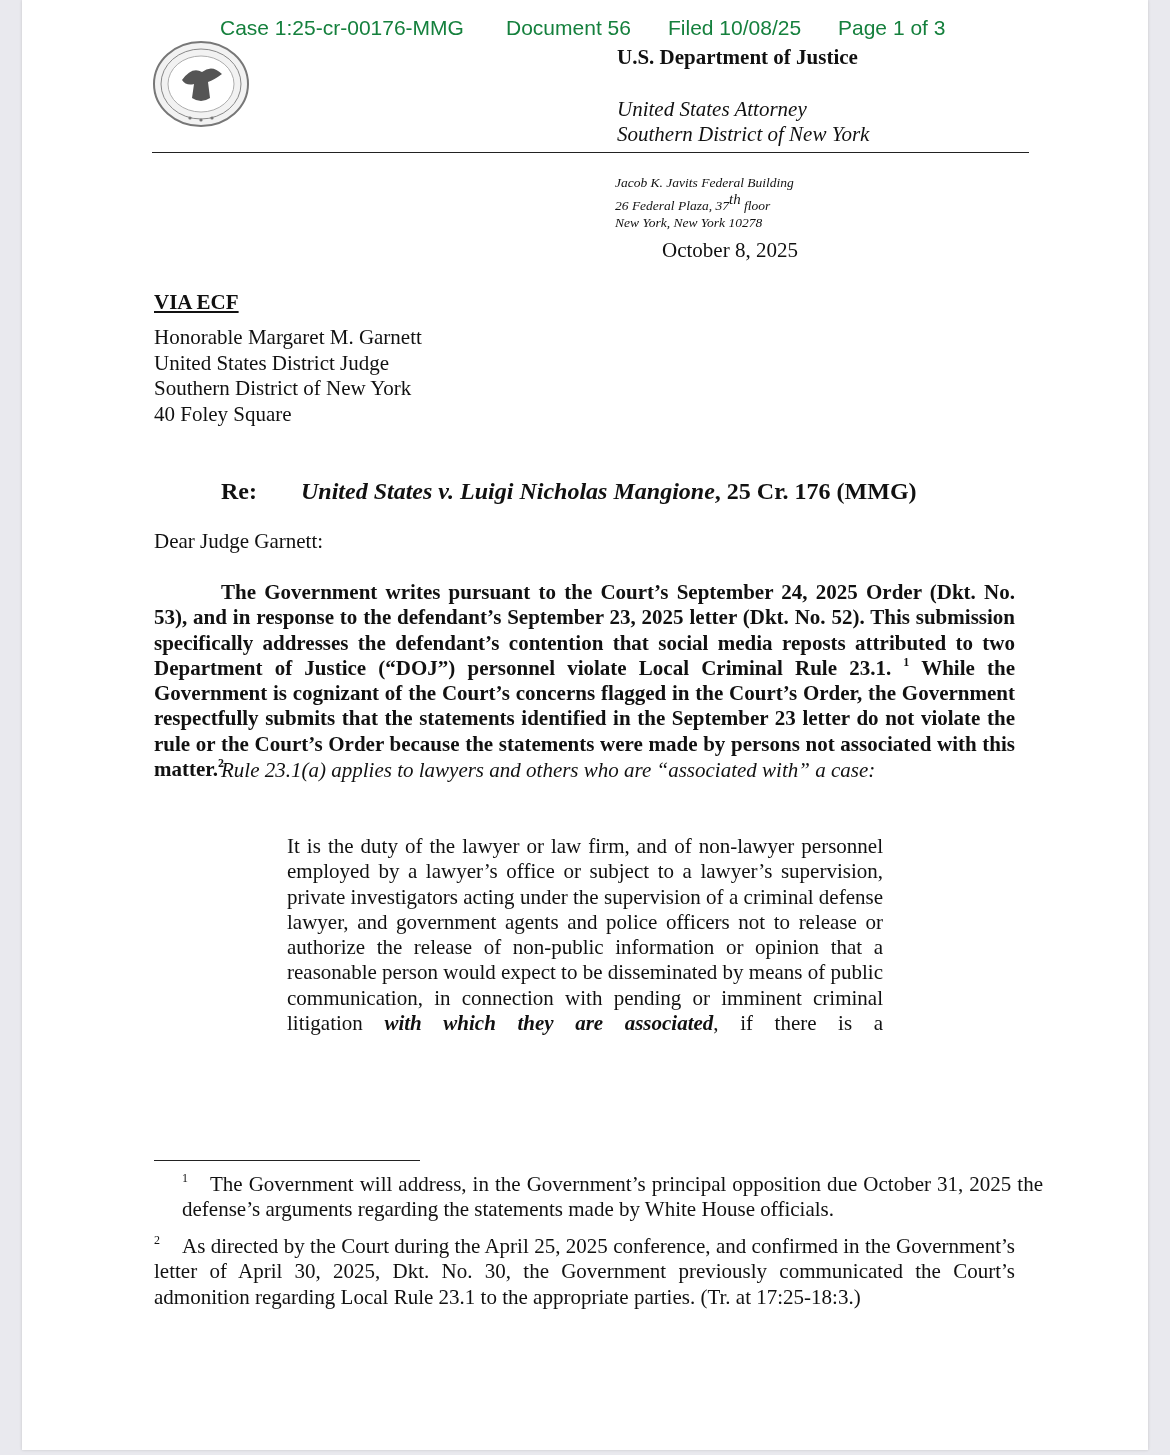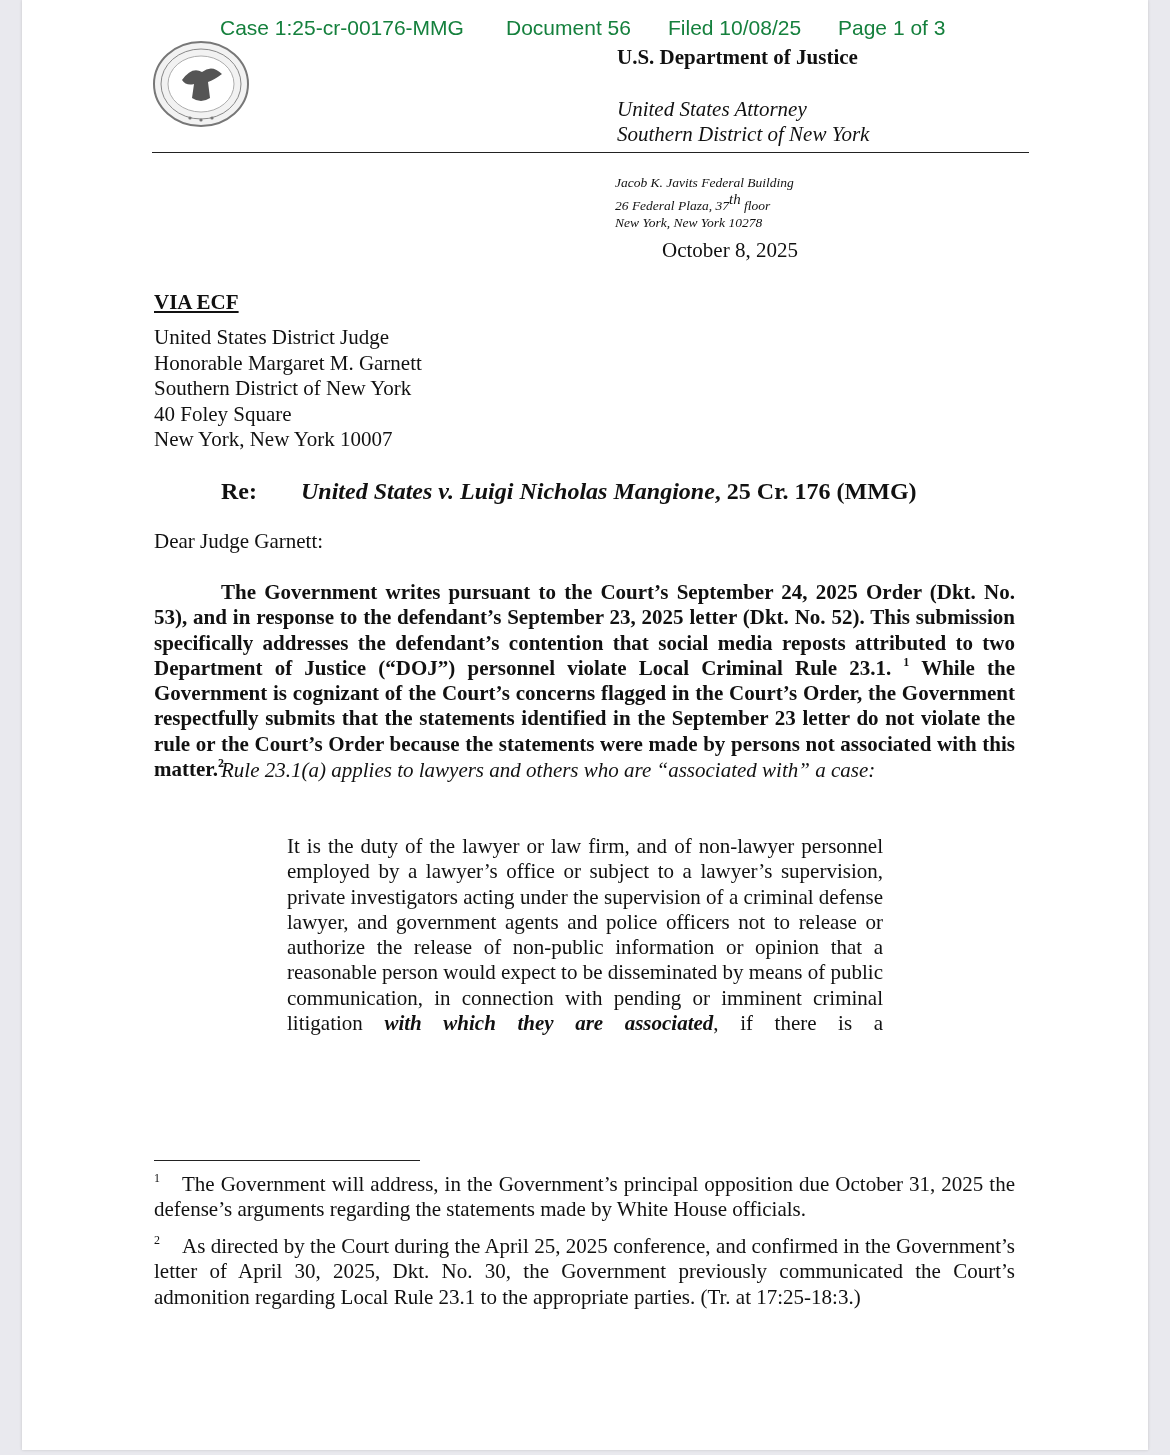--- a/index.html
+++ b/index.html
@@ -40,21 +40,21 @@
   .p2 { left: 221px; top: 758px; font-size: 21px; font-style: italic; }
   .quote {
     position: absolute; left: 287px; width: 596px; top: 834px; font-size: 21px; line-height: 25.3px;
     text-align: justify; text-align-last: justify;
   }
   .quote b { font-style: italic; }
   sup.fn { font-size: 12px; vertical-align: 9px; line-height: 0; }
   .fn-rule { left: 154px; top: 1160px; width: 266px; border-top: 1px solid #222; }
   .footnote { position: absolute; left: 154px; width: 861px; font-size: 21px; line-height: 25.3px;
     text-align: justify; text-align-last: left; }
-  .fn1 { top: 1172px; }
+  .fn1 { top: 1172px; margin-left: 28px; }
   .fn2 { top: 1234px; }
   .fn-num { font-size: 12px; vertical-align: 9px; line-height: 0; margin-right: 22px; }
 </style>
 </head>
 <body>
 
 <div class="page"></div>
 
 <div class="abs ecf" style="left:220px">Case 1:25-cr-00176-MMG</div>
 <div class="abs ecf" style="left:506px">Document 56</div>
@@ -81,25 +81,24 @@
 <div class="abs rule-top"></div>
 <div class="abs addr">
   <div>Jacob K. Javits Federal Building</div>
   <div><span>26 Federal Plaza, 37</span><sup>th</sup><span> floor</span></div>
   <div>New York, New York 10278</div>
 </div>
 <div class="abs date">October 8, 2025</div>
 
 <div class="abs via">VIA ECF</div>
 <div class="abs recip">
+  <div>Honorable Margaret M. Garnett</div>
   <div>United States District Judge</div>
-  <div>Honorable Margaret M. Garnett</div>
   <div>Southern District of New York</div>
   <div>40 Foley Square</div>
-  <div>New York, New York 10007</div>
 </div>
 
 <div class="abs re">
   <span>Re:</span>
   <span class="case"><i>United States v. Luigi Nicholas Mangione</i><span>, 25 Cr. 176 (MMG)</span></span>
 </div>
 
 <div class="abs salute">Dear Judge Garnett:</div>
 
 <div class="para p1"><span>The Government writes pursuant to the Court’s September 24, 2025 Order (Dkt. No. 53), and in response to the defendant’s September 23, 2025 letter (Dkt. No. 52). This submission specifically addresses the defendant’s contention that social media reposts attributed to two Department of Justice (“DOJ”) personnel violate Local Criminal Rule 23.1.</span> <sup class="fn">1</sup><span> While the Government is cognizant of the Court’s concerns flagged in the Court’s Order, the Government respectfully submits that the statements identified in the September 23 letter do not violate the rule or the Court’s Order because the statements were made by persons not associated with this matter.</span><sup class="fn">2</sup></div>

